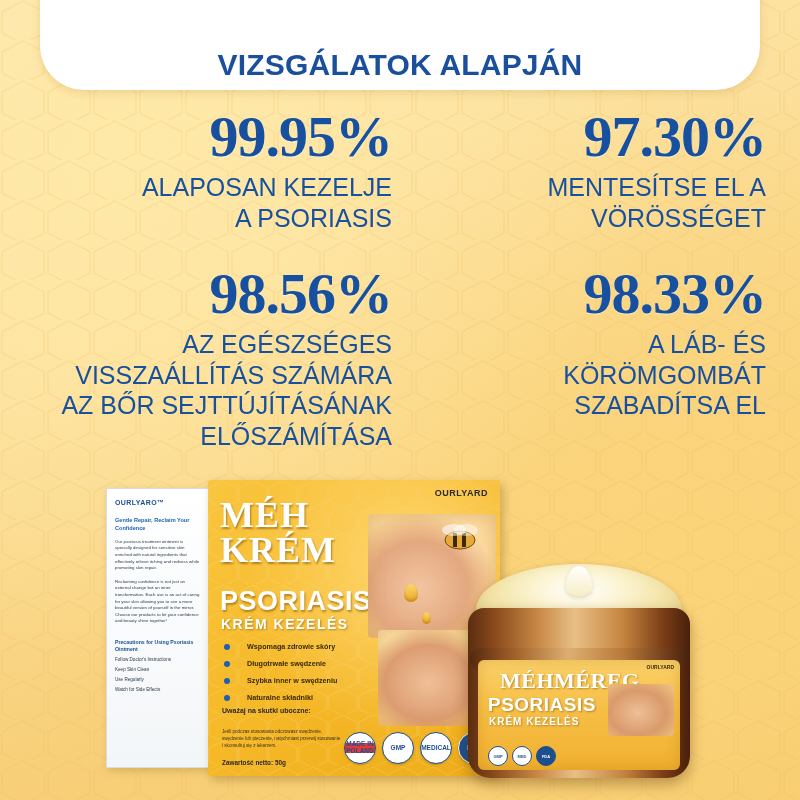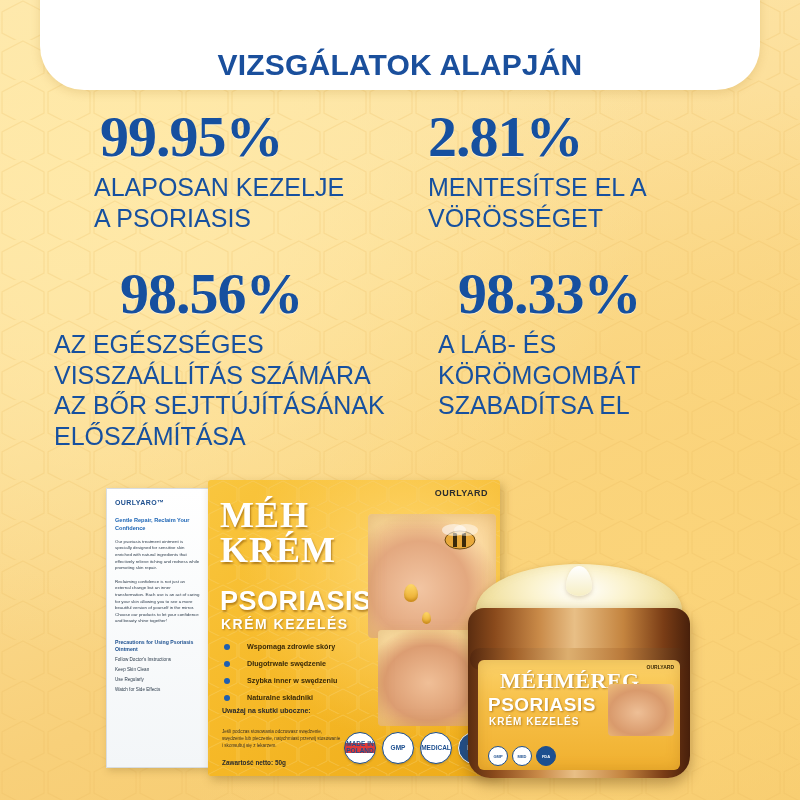--- a/index.html
+++ b/index.html
@@ -63,20 +63,21 @@
     padding: 0 26px;
   }
   .stats-row {
     display: flex;
     width: 100%;
   }
   .stat {
     width: 50%;
     box-sizing: border-box;
     padding: 0 8px;
+    text-align: right;
   }
   .stat.left { padding-left: 68px; }
   .stat.right { padding-left: 28px; }
   .stat-pct {
     color: #16509f;
     font-family: "Liberation Serif", serif;
     font-weight: bold;
     font-size: 58px;
     line-height: 1.0;
     letter-spacing: -1px;
@@ -454,21 +455,21 @@
 </div>
 
 <div class="stats">
   <div class="stats-row">
     <div class="stat left">
       <div class="stat-pct">99.95%</div>
       <div class="stat-label">ALAPOSAN KEZELJE
 A PSORIASIS</div>
     </div>
     <div class="stat right">
-      <div class="stat-pct">2.81%</div>
+      <div class="stat-pct">97.30%</div>
       <div class="stat-label">MENTESÍTSE EL A
 VÖRÖSSÉGET</div>
     </div>
   </div>
   <div class="stats-row row2">
     <div class="stat left">
       <div class="stat-pct">98.56%</div>
       <div class="stat-label">AZ EGÉSZSÉGES
 VISSZAÁLLÍTÁS SZÁMÁRA
 AZ BŐR SEJTTÚJÍTÁSÁNAK

